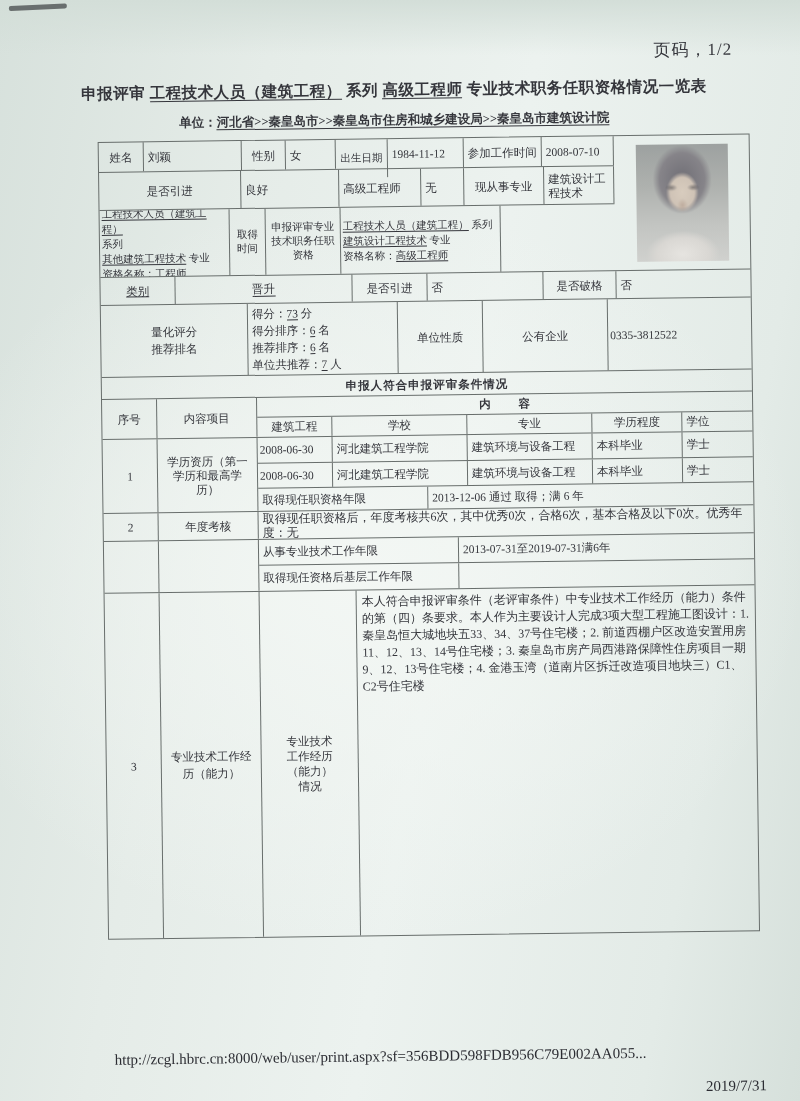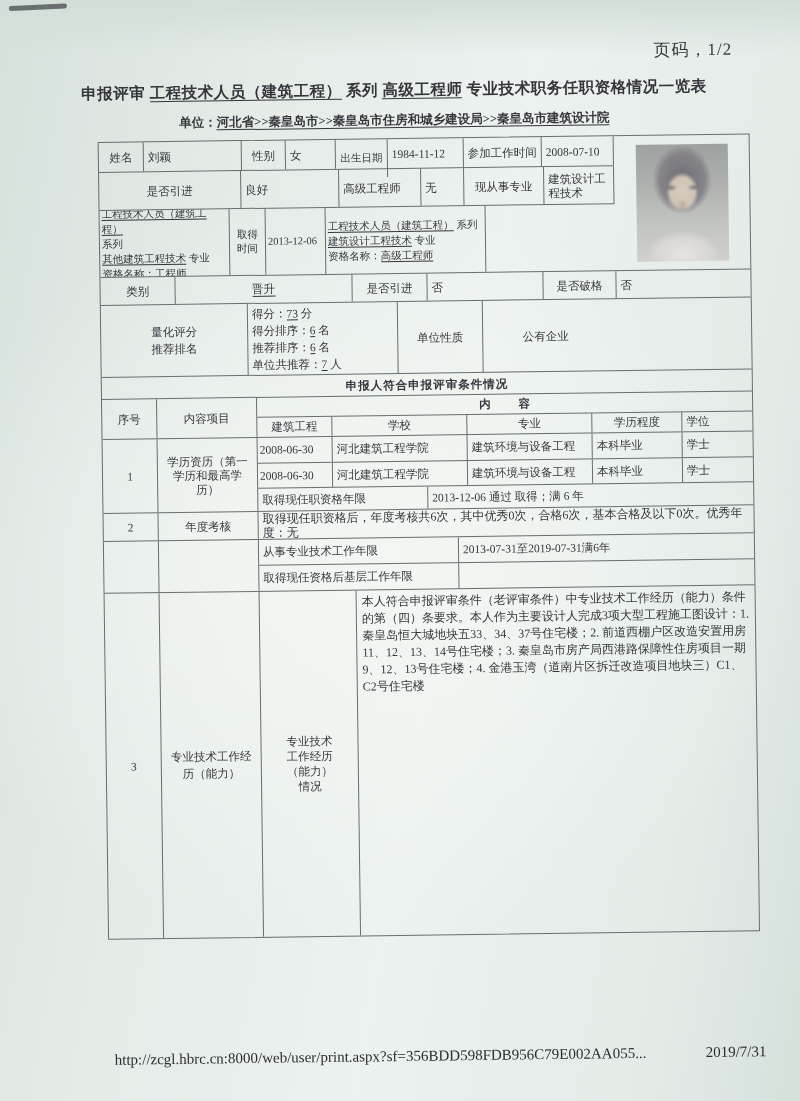--- a/index.html
+++ b/index.html
@@ -46,21 +46,21 @@
       radial-gradient(ellipse 9px 5px at 62% 37%, rgba(55,55,62,.5), transparent 70%),
       radial-gradient(ellipse 7px 9px at 50% 52%, rgba(150,118,100,.3), transparent 75%),
       radial-gradient(ellipse 22px 27px at 50% 41%, #d8ccbe 0%, #cfc3b6 55%, transparent 74%),
       radial-gradient(ellipse 41px 48px at 50% 30%, #706f76 0%, #868489 55%, transparent 72%),
       radial-gradient(ellipse 47px 30px at 50% 94%, #e6e4e0 0%, #d9d7d3 55%, transparent 78%),
       linear-gradient(180deg,#9da1a0 0%,#aeb1ae 35%,#c3c5c2 70%,#d0d1ce 100%);}
   .score .lines div{line-height:17px;}
   .bigtext{font-size:12px;line-height:17px;display:block;padding:3px 5px;}
   .footer{position:absolute;top:1048px;left:0;width:800px;font-size:15px;color:#2c2d33;}
   .footer .url{position:absolute;left:108px;}
-  .footer .date{position:absolute;left:699px;}
+  .footer .date{position:absolute;left:699px;margin-top:34px;}
   .small{font-size:10.5px;}
 </style>
 </head>
 <body>
 
 <div class="sheet">
   <div class="artifact"></div>
   <div class="pageno">页码，1/2</div>
 
   <div class="title"><span>申报评审 </span><span class="u">工程技术人员（建筑工程）</span><span> 系列 </span><span class="u">高级工程师</span><span> 专业技术职务任职资格情况一览表</span></div>
@@ -122,39 +122,39 @@
             <div>
               <div><span class="u">工程技术人员（建筑工程）</span></div>
               <div><span>系列</span></div>
               <div><span class="u">其他建筑工程技术</span><span> 专业</span></div>
               <div><span>资格名称：</span><span class="u">工程师</span></div>
             </div>
           </div>
           <div class="c center" style="width:36px;padding:1px 2px;">
               <span>取得时间</span>
             </div>
-          <div class="c" style="width:60px;padding:1px 2px;">
-              <span>2013-12-06</span>
+          <div class="c center" style="width:75px;padding:1px 3px;">
+              <span>申报评审专业技术职务任职资格</span>
             </div>
           <div class="c keep lines" style="width:160px;padding:1px 2px;">
             <div>
               <div><span class="u">工程技术人员（建筑工程）</span><span> 系列</span></div>
               <div><span class="u">建筑设计工程技术</span><span> 专业</span></div>
               <div><span>资格名称：</span><span class="u">高级工程师</span></div>
             </div>
           </div>
         </div>
       </div>
       <div class="photo-cell">
         <div class="photo"></div>
       </div>
     </div>
 
     <div class="band" style="height:28px;">
-      <div class="c center" style="width:75px;">
+      <div class="c center" style="width:75px;text-decoration:underline;">
           <span>类别</span>
         </div>
       <div class="c center" style="width:177px;">
           <span class="u">晋升</span>
         </div>
       <div class="c center" style="width:75px;">
           <span>是否引进</span>
         </div>
       <div class="c" style="width:116px;">
           <span>否</span>
@@ -180,20 +180,23 @@
           <div><span>得分排序：</span><span class="u">6</span><span> 名</span></div>
           <div><span>推荐排序：</span><span class="u">6</span><span> 名</span></div>
           <div><span>单位共推荐：</span><span class="u">7</span><span> 人</span></div>
         </div>
       </div>
       <div class="c center" style="width:85px;">
           <span>单位性质</span>
         </div>
       <div class="c center" style="width:125px;">
           <span>公有企业</span>
+        </div>
+      <div class="c" style="width:75px;padding:1px 2px;">
+          <span>0335-3812522</span>
         </div>
     </div>
 
     <div class="band" style="height:22px;">
       <div class="c center secttl" style="width:650px;">
           <span>申报人符合申报评审条件情况</span>
         </div>
     </div>
 
     <div class="band" style="height:40px;">

